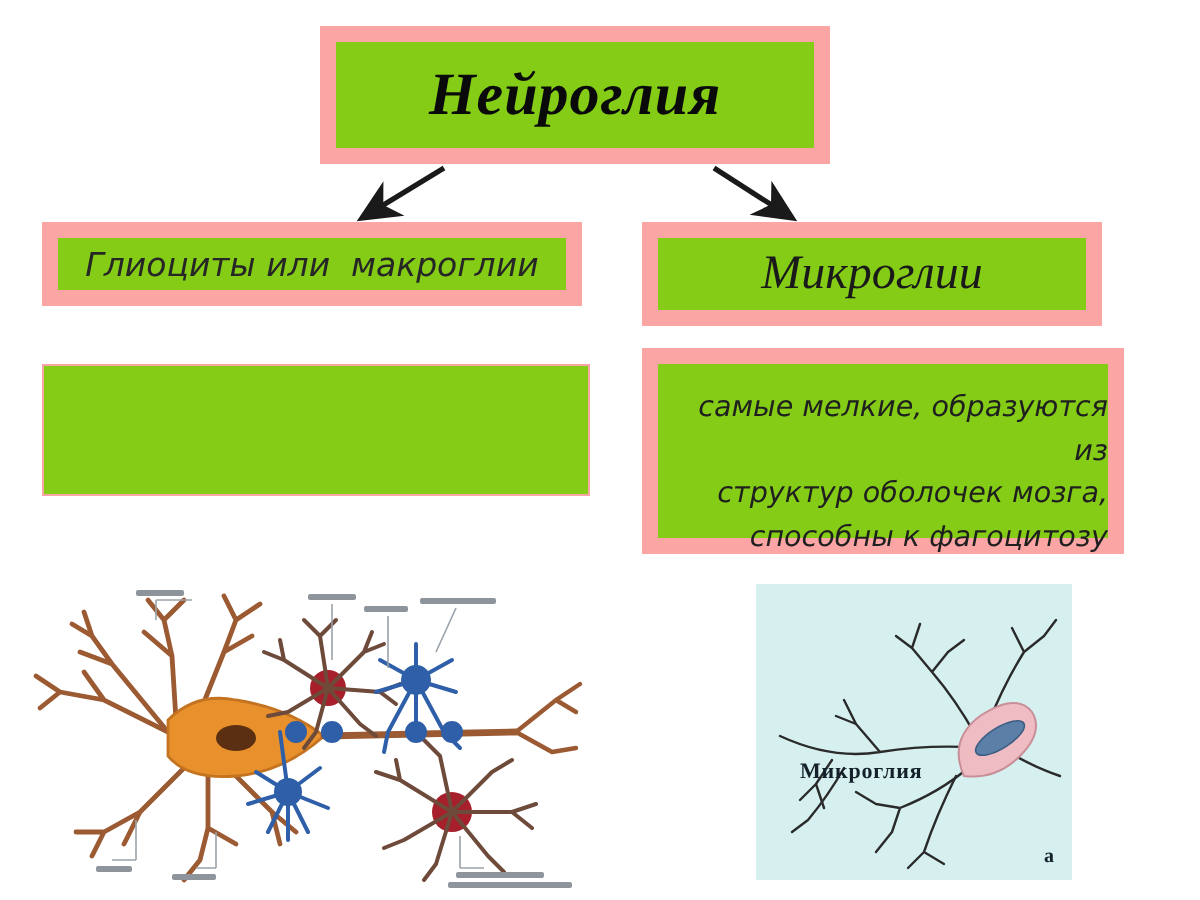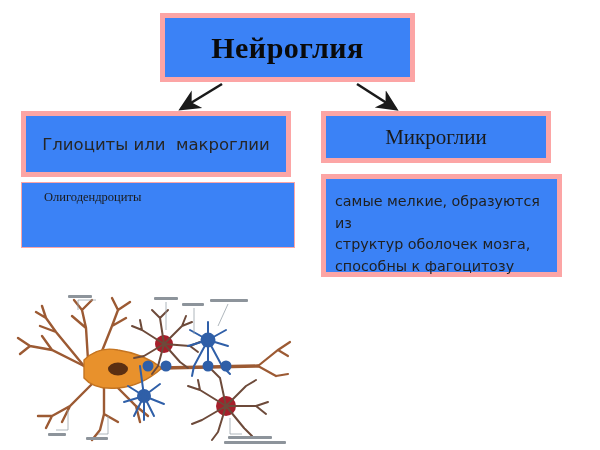--- a/index.html
+++ b/index.html
@@ -8,57 +8,58 @@
     width:600px;height:450px;
     background:#ffffff;
     font-family:"Liberation Sans", sans-serif;
     overflow:hidden;
     position:relative;
   }
   .stage{position:absolute;left:0;top:0;width:600px;height:450px;}
 
   .box{
     position:absolute;
-    background:#3b82f6;
-    border:5px solid #fca5a5;
+    background:#84cc16;
+    border:8px solid #fca5a5;
     box-sizing:border-box;
     display:flex;
     align-items:center;
     justify-content:center;
+    font-style:italic;
   }
   .box.thin{border-width:1px;}
 
   #title-box{
     left:160px;top:13px;width:255px;height:69px;
   }
   #title-text{
     font-family:"Liberation Serif", serif;
     font-weight:bold;
     font-size:30px;
     color:#0a0a0a;
     letter-spacing:.5px;
     line-height:1;
   }
 
   #glia-box{
-    left:21px;top:111px;width:270px;height:66px;
+    left:21px;top:111px;width:270px;height:42px;
   }
   #glia-text{
     font-family:"DejaVu Sans", sans-serif;
     font-size:16.5px;
     color:#262626;
     white-space:pre;
   }
 
   #micro-box{
     left:321px;top:111px;width:230px;height:52px;
   }
   #micro-text{
     font-family:"Liberation Serif", serif;
-    font-size:21px;
+    font-size:24px;
     color:#1a1a1a;
   }
 
   #list-box{
     left:21px;top:182px;width:274px;height:66px;
     justify-content:flex-start;align-items:flex-start;
   }
   #list{
     margin:0;padding:6px 0 0 22px;
     list-style:none;
@@ -72,20 +73,21 @@
     left:321px;top:174px;width:241px;height:103px;
     justify-content:flex-start;align-items:flex-start;
   }
   #desc{
     padding:12px 0 0 9px;
     font-family:"DejaVu Sans", sans-serif;
     font-size:14.3px;
     color:#1f1f1f;
     line-height:1.52;
     white-space:pre-line;
+    text-align:right;
   }
 
   .arrow-layer{position:absolute;left:0;top:0;width:600px;height:450px;pointer-events:none;}
 
   
   #neuron-img{
     position:absolute;left:12px;top:288px;width:288px;height:158px;
     background:#ffffff;
   }
   
@@ -136,21 +138,20 @@
   <div class="box" id="glia-box">
     <span id="glia-text">Глиоциты или  макроглии</span>
   </div>
 
   <div class="box" id="micro-box">
     <span id="micro-text">Микроглии</span>
   </div>
 
   <div class="box thin" id="list-box">
     <ul id="list">
-      <li>Олигодендроциты</li>
     </ul>
   </div>
 
   <div class="box" id="desc-box">
     <div id="desc">самые мелкие, образуются из
 структур оболочек мозга,
 способны к  фагоцитозу</div>
   </div>
 
   <svg id="neuron-img" viewBox="0 0 288 158">
@@ -213,14 +214,32 @@
       <rect x="142" y="9" width="24" height="3" rx="1"></rect>
       <rect x="170" y="15" width="22" height="3" rx="1"></rect>
       <rect x="198" y="11" width="38" height="3" rx="1"></rect>
       <rect x="36" y="145" width="18" height="3" rx="1"></rect>
       <rect x="74" y="149" width="22" height="3" rx="1"></rect>
       <rect x="216" y="148" width="44" height="3" rx="1"></rect>
       <rect x="212" y="153" width="62" height="3" rx="1"></rect>
     </g>
   </svg>
 
+  <div id="microglia-img">
+    <svg width="158" height="148" viewBox="0 0 158 148">
+      <rect x="0" y="0" width="158" height="148" fill="#d6f0f0"></rect>
+      <g stroke="#2a2a2a" fill="none" stroke-width="1.2" stroke-linecap="round">
+        <path d="M112 82 Q88 80 62 84 Q38 88 12 76 M62 84 L50 70 M50 70 L44 58 M50 70 L40 66 M38 88 L30 100 M30 100 L22 108 M30 100 L34 112"></path>
+        <path d="M110 76 Q100 58 88 44 M88 44 L78 32 M78 32 L70 26 M78 32 L82 20 M88 44 L96 34 M96 34 L104 28"></path>
+        <path d="M116 70 Q124 50 134 34 M134 34 L128 22 M134 34 L144 26 M144 26 L150 18"></path>
+        <path d="M106 92 Q92 104 72 112 M72 112 L60 110 M60 110 L50 104 M72 112 L68 124 M68 124 L60 134"></path>
+        <path d="M100 96 Q90 116 84 134 M84 134 L76 142 M84 134 L94 140"></path>
+        <path d="M126 84 Q140 92 152 96"></path>
+        <path d="M44 92 Q36 106 26 118 M26 118 L18 124"></path>
+      </g>
+      <path d="M104 96 Q96 78 112 66 Q130 54 138 64 Q144 74 132 86 Q120 98 104 96 Z" fill="#f0bcc4" stroke="#c98f98" stroke-width="1"></path>
+      <ellipse cx="122" cy="77" rx="14" ry="5.2" transform="rotate(-32 122 77)" fill="#5c7fa8" stroke="#3b5c80" stroke-width="0.8"></ellipse>
+    </svg>
+    <span id="microglia-label">Микроглия</span>
+    <span id="microglia-corner">а</span>
+  </div>
 
 </div>
 
 </body></html>

